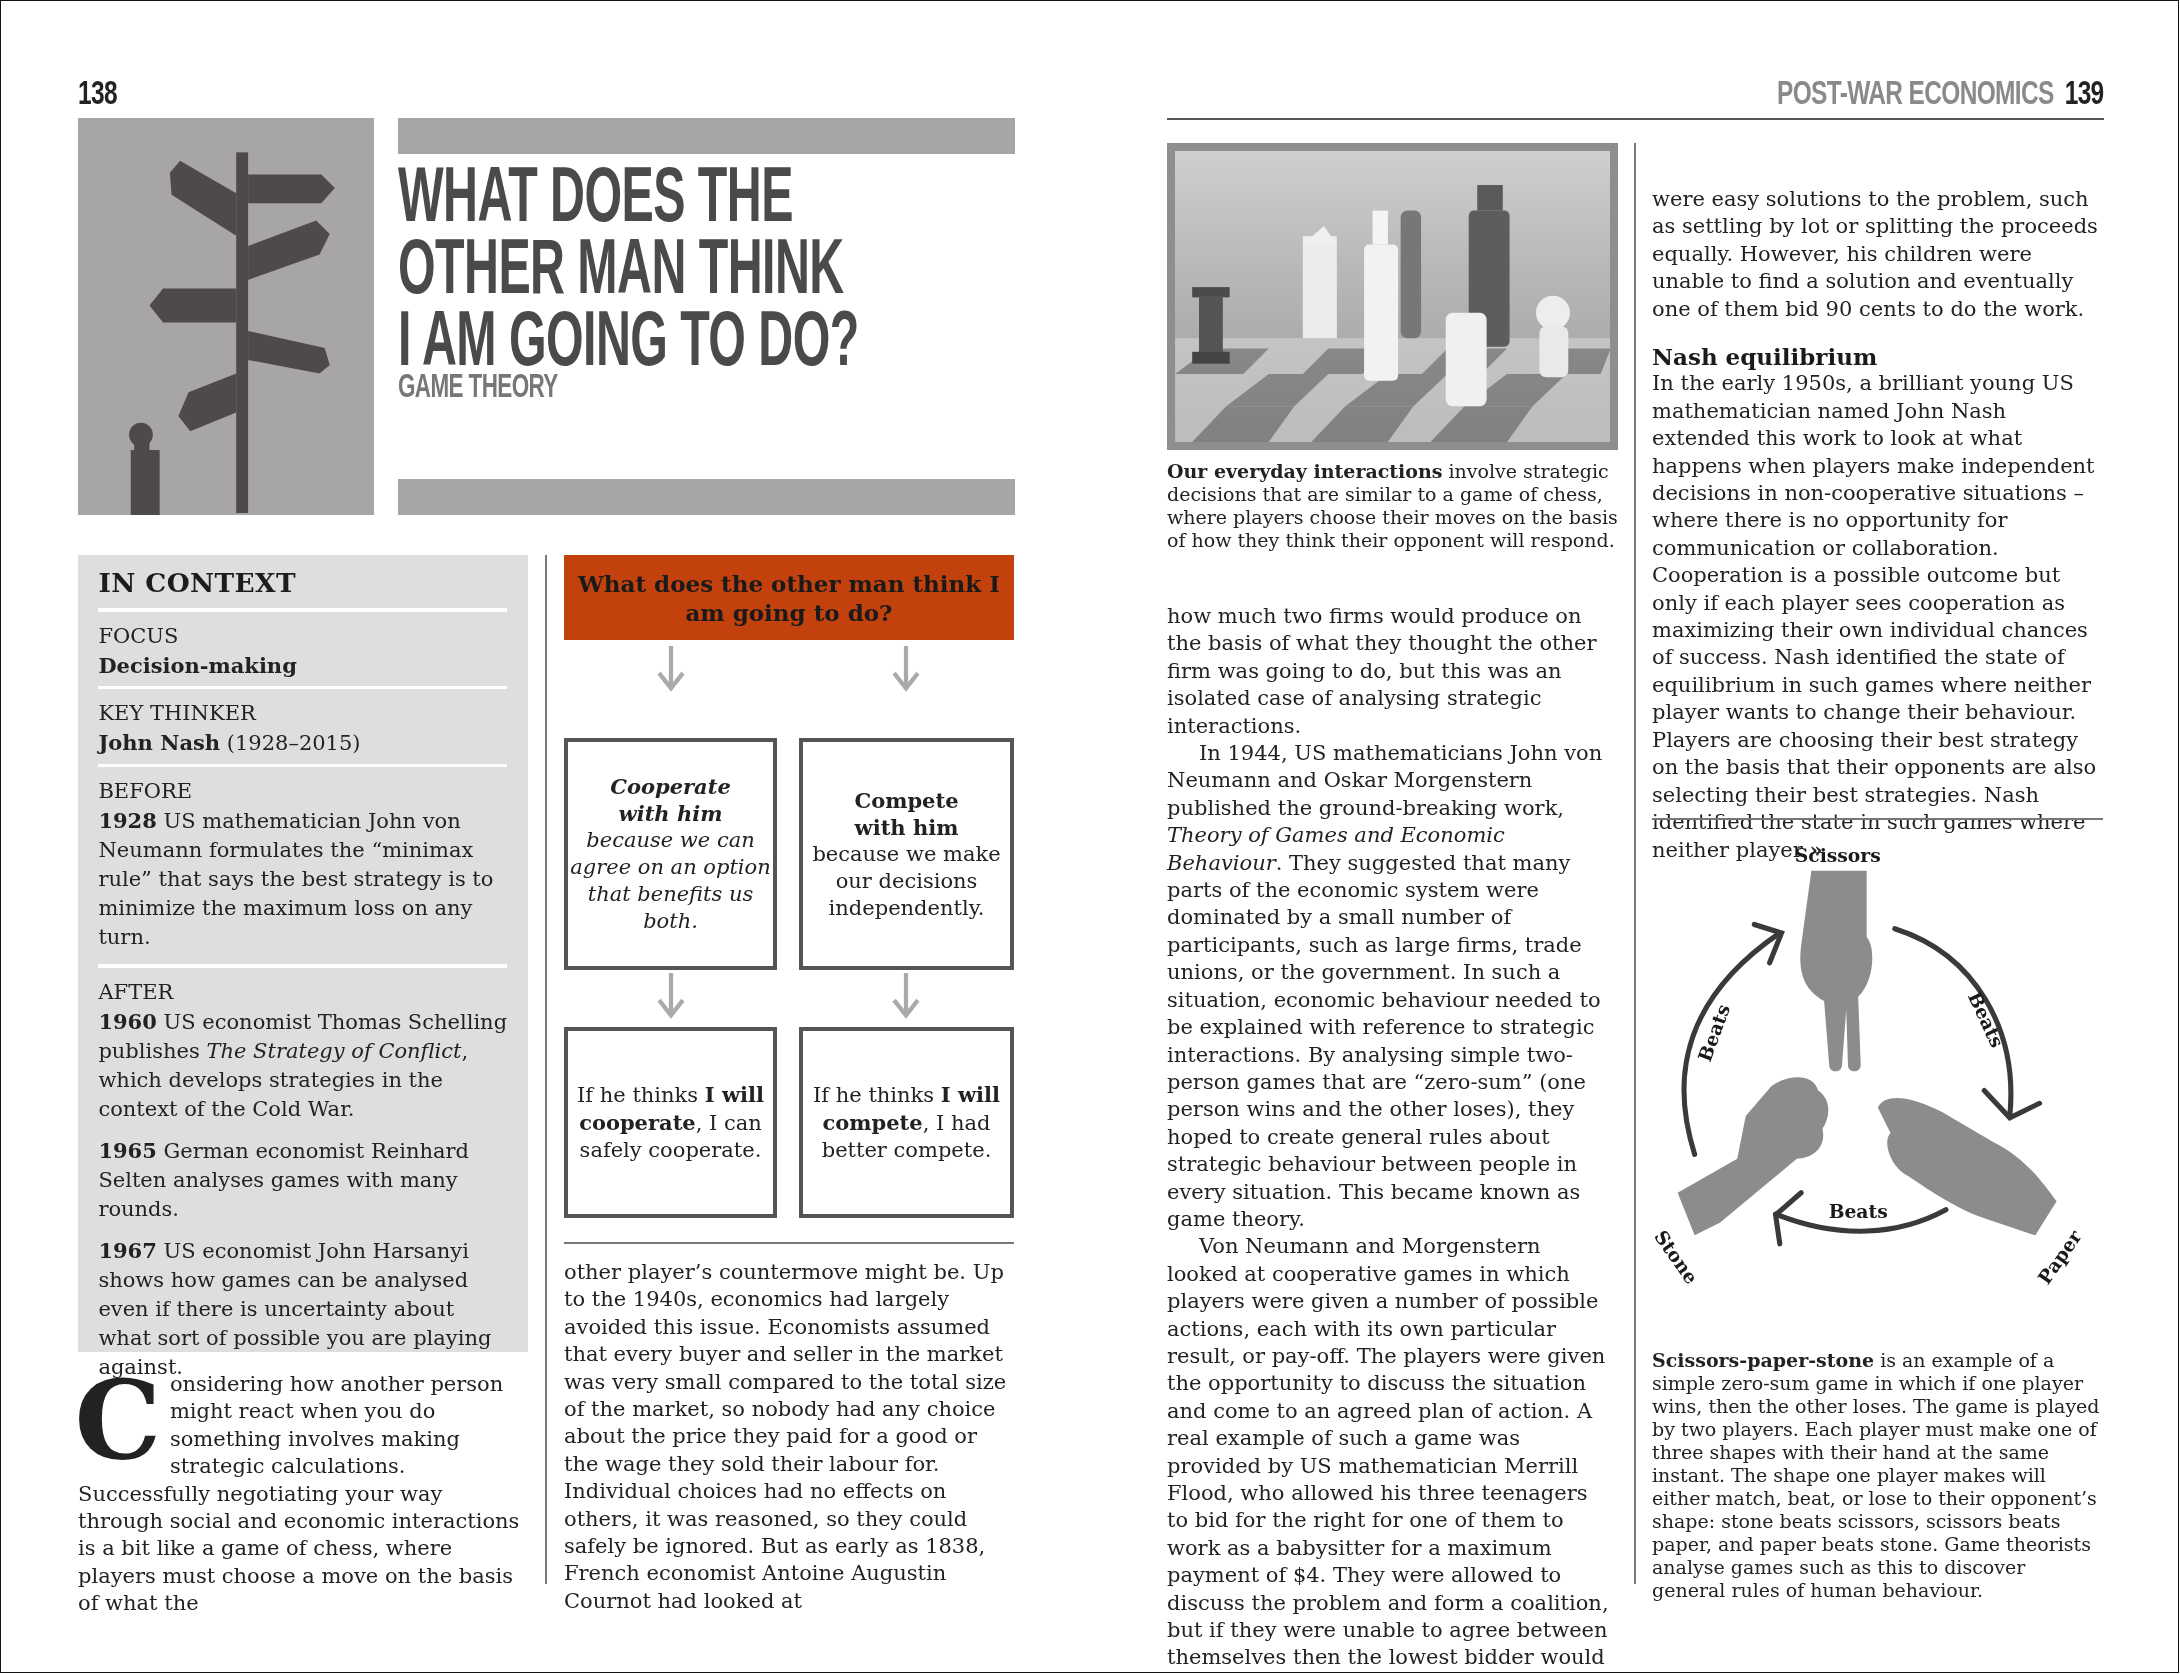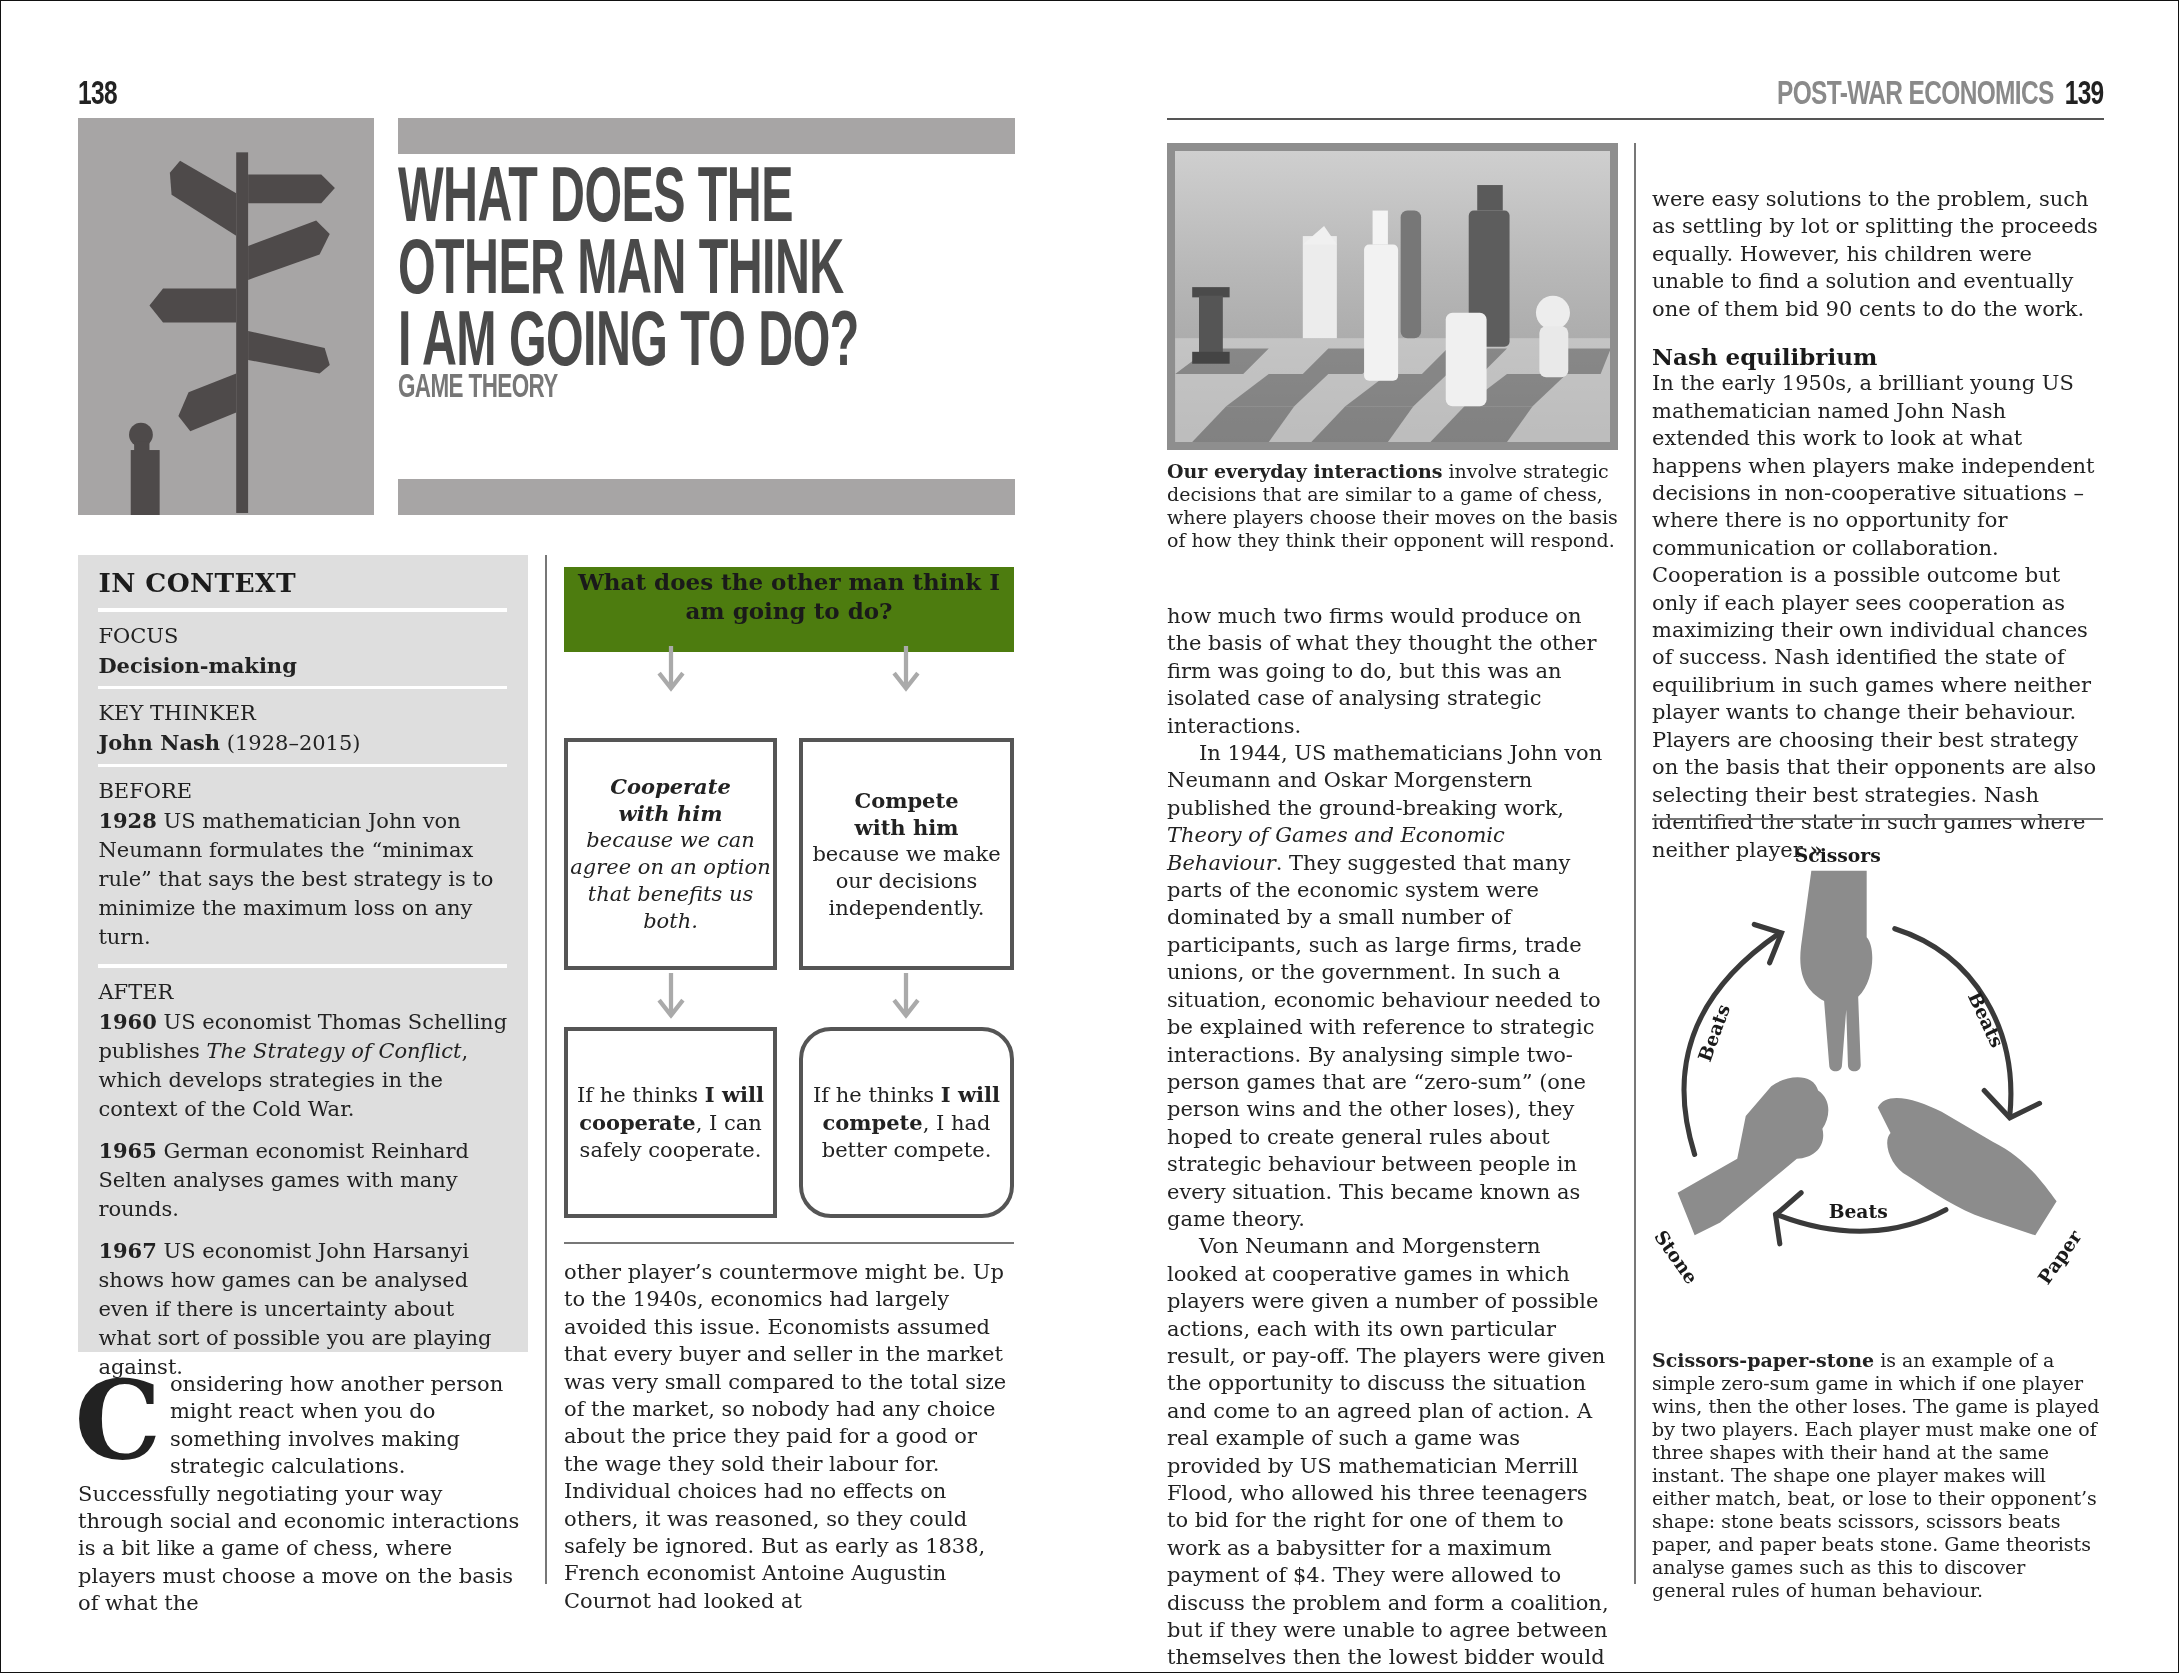--- a/index.html
+++ b/index.html
@@ -30,21 +30,21 @@
   .ctx .sep { height:3.4px; background:#fff; margin:5.1px 0 10.2px; }
   .ctx .lbl { font-size:21px; line-height:29px; }
   .ctx .val { font-size:21px; line-height:29px; }
   .ctx p { margin:0 0 12px; font-size:21px; line-height:29px; }
   b { font-weight:bold; }
 
   
   .vrule { width:1.7px; background:#777; }
 
   
-  .fc-head { left:564px; top:555px; width:450px; height:85px; background:#4d7c0f; display:flex; align-items:flex-start; justify-content:center; text-align:center;margin-top:12px; }
+  .fc-head { left:564px; top:555px; width:450px; height:85px; background:#c2410c; display:flex; align-items:center; justify-content:center; text-align:center; }
   .fc-head span { font-size:23px; font-weight:bold; line-height:29px; color:#1a1a1a; }
   .fc-box { background:#fff; border:4.3px solid #555; box-sizing:border-box; display:flex; align-items:center; justify-content:center; text-align:center; font-size:21px; line-height:27px; color:#222; }
   .arrow { width:34px; height:48px; }
   .hrule { height:1.7px; background:#777; }
 
   
   .body { font-size:21px; line-height:27.4px; color:#222; }
   .body p { margin:0; }
   .body .ind { text-indent:32px; }
   .drop { float:left; font-size:109px; line-height:89px; font-weight:bold; margin:5.1px 8.5px 0 -3.4px; color:#222; font-family:"DejaVu Serif", serif; }
@@ -134,21 +134,21 @@
 <svg class="abs arrow" style="left:654px; top:971px;" viewBox="0 0 40 56">
     <path d="M20 2 V50 M6 34 L20 52 L34 34" stroke="#aaa" stroke-width="5" fill="none"></path>
   </svg>
 <svg class="abs arrow" style="left:889px; top:971px;" viewBox="0 0 40 56">
     <path d="M20 2 V50 M6 34 L20 52 L34 34" stroke="#aaa" stroke-width="5" fill="none"></path>
   </svg>
 
 <div class="abs fc-box" style="left:564px; top:1027px; width:213px; height:191px;">
   <div><span>If he thinks </span><b>I will cooperate</b><span>, I can safely cooperate.</span></div>
 </div>
-<div class="abs fc-box" style="left:799px; top:1027px; width:215px; height:191px;border-radius:32px;">
+<div class="abs fc-box" style="left:799px; top:1027px; width:215px; height:191px;">
   <div><span>If he thinks </span><b>I will compete</b><span>, I had better compete.</span></div>
 </div>
 
 <div class="abs hrule" style="left:564px; top:1242px; width:450px;"></div>
 
 <div class="abs body" style="left:78px; top:1371px; width:443px;">
   <span class="drop">C</span><span>onsidering how another person might react when you do something involves making strategic calculations. Successfully negotiating your way through social and economic interactions is a bit like a game of chess, where players must choose a move on the basis of what the</span>
 </div>
 <div class="abs body" style="left:564px; top:1259px; width:451px;">other player’s countermove might be. Up to the 1940s, economics had largely avoided this issue. Economists assumed that every buyer and seller in the market was very small compared to the total size of the market, so nobody had any choice about the price they paid for a good or the wage they sold their labour for. Individual choices had no effects on others, it was reasoned, so they could safely be ignored. But as early as 1838, French economist Antoine Augustin Cournot had looked at</div>
 

